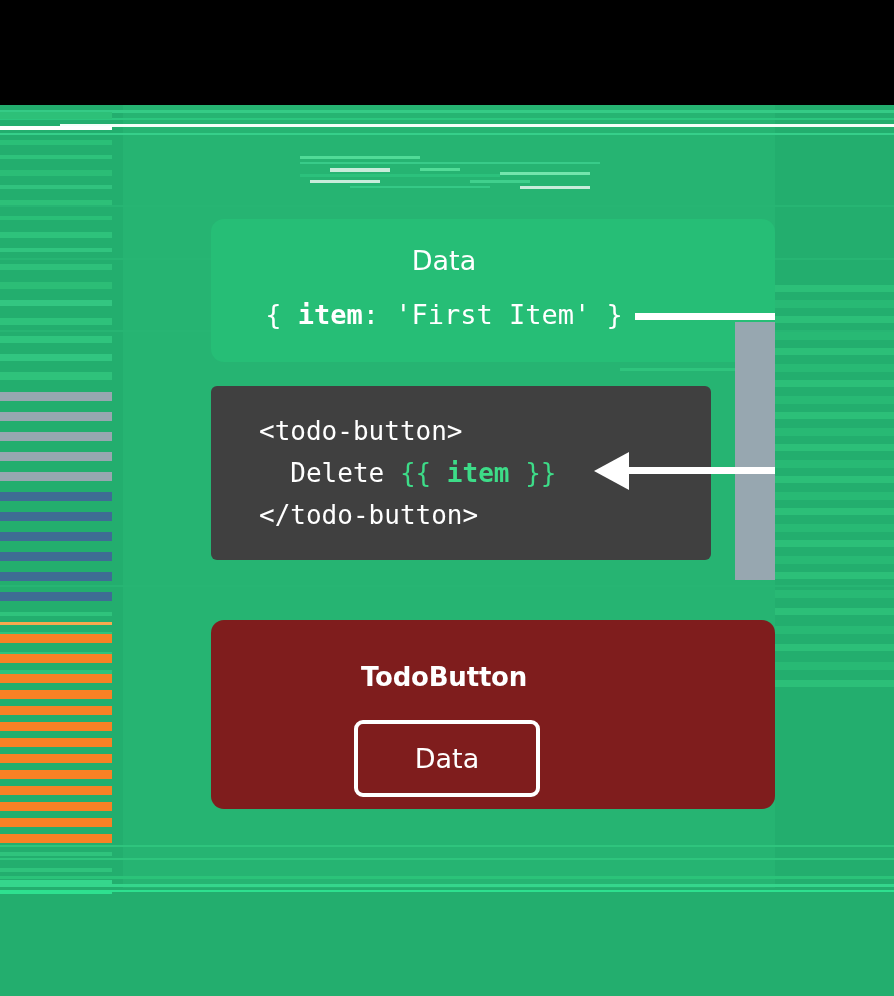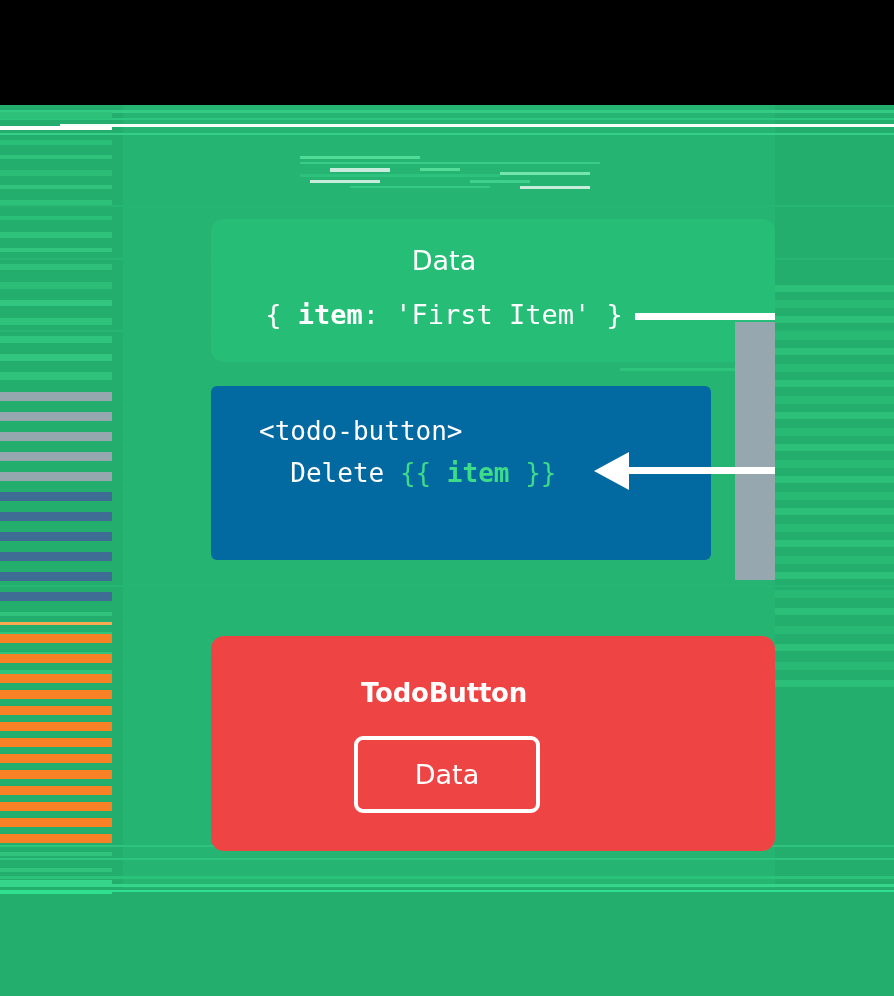--- a/index.html
+++ b/index.html
@@ -66,39 +66,39 @@
     color:#ffffff;
     font-family:"DejaVu Sans Mono", monospace;
     white-space:pre;
   }
   .data-card .dc-code b { font-weight:bold; }
 
   
   .code-block {
     position:absolute;
     left:211px; top:386px; width:500px; height:174px;
-    background:#0369a1;
+    background:#404040;
     border-radius:6px;
     padding:24px 0 0 48px;
   }
   .code-line {
     font-family:"DejaVu Sans Mono", monospace;
     font-size:26px;
     line-height:42px;
     color:#ffffff;
     white-space:pre;
   }
   .code-line .mustache { color:#3ddc88; }
   .code-line .mvar { color:#3ddc88; font-weight:bold; }
 
   
   .orange-block {
     position:absolute;
-    left:211px; top:636px; width:564px; height:215px;
-    background:#ef4444;
+    left:211px; top:620px; width:564px; height:189px;
+    background:#7f1d1d;
     border-radius:13px;
   }
   .ob-title {
     position:absolute;
     left:0; top:42px; width:466px;
     text-align:center;
     font-size:26px;
     font-weight:bold;
     color:#ffffff;
     letter-spacing:-0.2px;
@@ -186,20 +186,21 @@
     <div class="gl" style="left: 350px; top: 186px; width: 140px; height: 2px; background: rgb(59, 208, 142); opacity: 0.75;"></div>
     <div class="gl" style="left: 520px; top: 186px; width: 70px; height: 3px; background: rgb(255, 255, 255); opacity: 0.75;"></div>
     <div class="data-card">
     <div class="dc-title">Data</div>
     <div class="dc-code"><span>{ </span><b>item</b><span>: 'First Item' }</span></div>
   </div>
 
   <div class="code-block">
     <div class="code-line">&lt;todo-button&gt;</div>
     <div class="code-line"><span>  </span><span>Delete </span><span class="mustache">{{ </span><span class="mvar">item</span><span class="mustache"> }}</span></div>
+    <div class="code-line">&lt;/todo-button&gt;</div>
   </div>
 
   <div class="conn-grey-vert"></div>
 
   <div id="right-bands-layer">
       <div class="gl" style="left: 775px; width: 119px; top: 285px; height: 7px; background: rgb(44, 191, 120);"></div>
       <div class="gl" style="left: 775px; width: 119px; top: 300px; height: 8px; background: rgb(40, 185, 116);"></div>
       <div class="gl" style="left: 775px; width: 119px; top: 316px; height: 7px; background: rgb(44, 191, 120);"></div>
       <div class="gl" style="left: 775px; width: 119px; top: 332px; height: 8px; background: rgb(40, 185, 116);"></div>
       <div class="gl" style="left: 775px; width: 119px; top: 348px; height: 7px; background: rgb(44, 191, 120);"></div>

